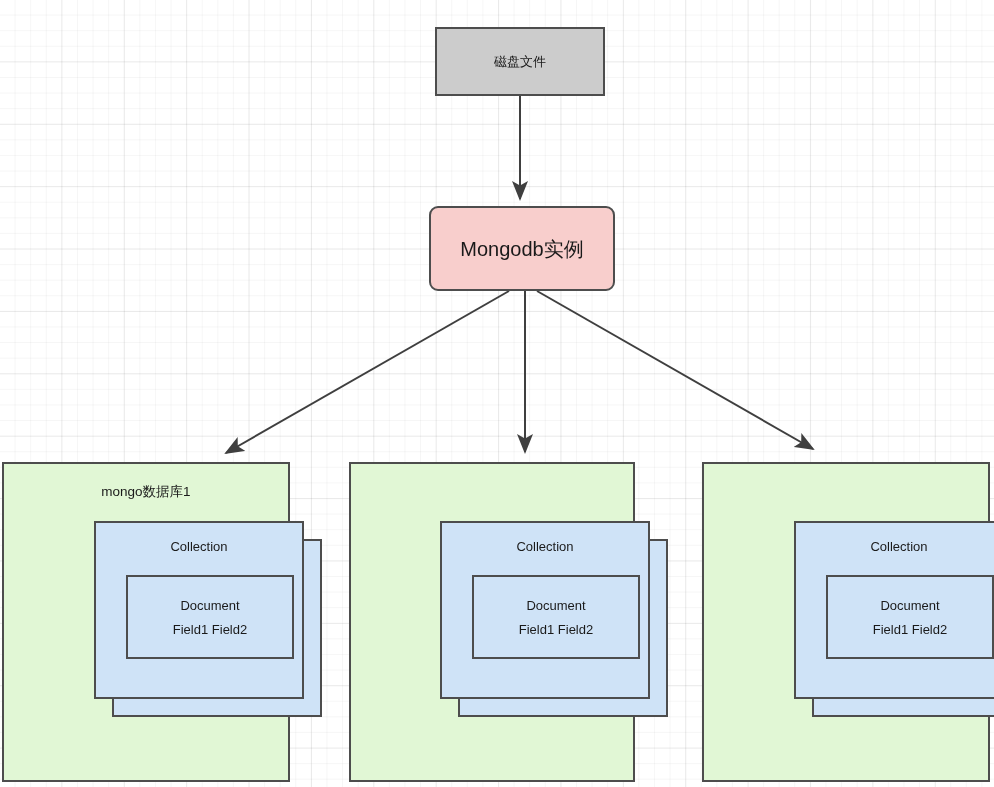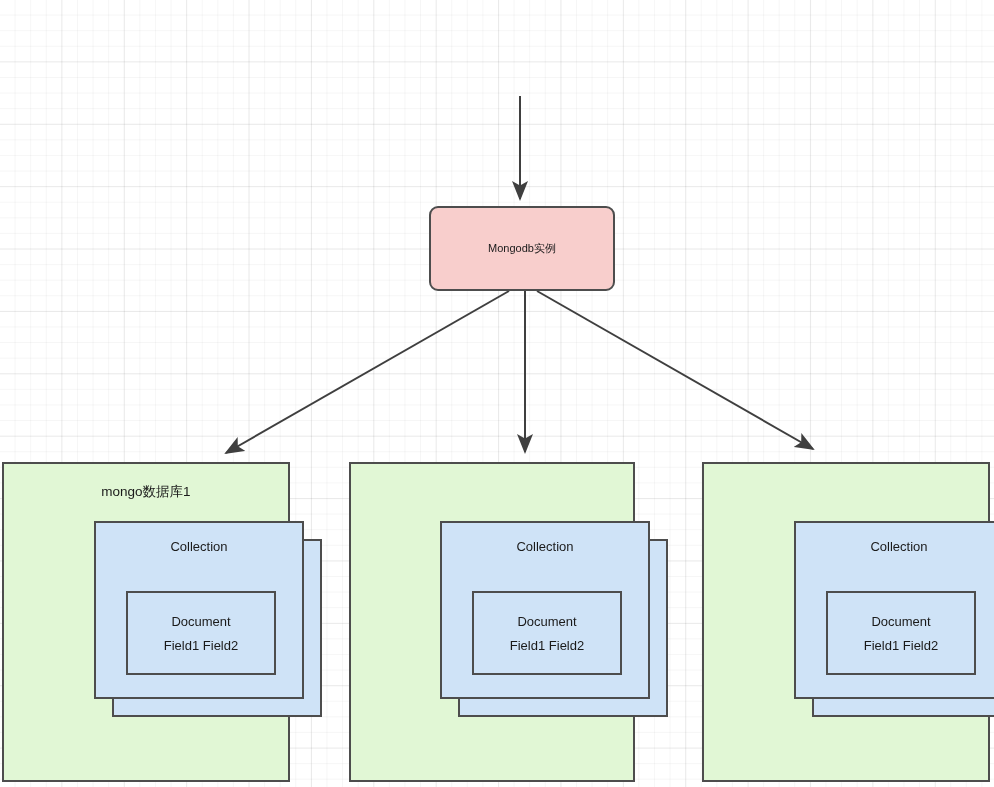--- a/index.html
+++ b/index.html
@@ -56,21 +56,21 @@
   }
 
   
   #mongodb-instance {
     left: 429px;
     top: 206px;
     width: 186px;
     height: 85px;
     background: #f8cecc;
     border-radius: 9px;
-    font-size: 11px;
+    font-size: 20px;
   }
 
   
   .db-box {
     position: absolute;
     box-sizing: border-box;
     border: 2px solid #4d4d4d;
     background: #e1f7d5;
     top: 462px;
     height: 320px;
@@ -125,30 +125,29 @@
     right: 0;
     text-align: center;
     font-size: 13px;
     color: #1a1a1a;
   }
   .document-box {
     position: absolute;
     box-sizing: border-box;
     left: 30px;
     top: 52px;
-    width: 150px;
+    width: 168px;
     height: 84px;
     background: #cfe3f7;
     border: 2px solid #4d4d4d;
     display: flex;
     flex-direction: column;
     align-items: center;
     justify-content: center;
     gap: 11px;
-    margin-top: 16px;
   }
   .document-title, .document-fields {
     font-size: 13px;
     color: #1a1a1a;
     line-height: 1;
   }
 
   #edges {
     position: absolute;
     left: 0;
@@ -177,20 +176,23 @@
 
     <path class="edge-path" d="M520,96 L520,199" marker-end="url(#arrowhead)"></path>
 
     <path class="edge-path" d="M509,291 L226,453" marker-end="url(#arrowhead)"></path>
 
     <path class="edge-path" d="M525,291 L525,452" marker-end="url(#arrowhead)"></path>
 
     <path class="edge-path" d="M537,291 L813,449" marker-end="url(#arrowhead)"></path>
   </svg>
 
+  <div class="node center-v" id="disk-file">
+    <span>磁盘文件</span>
+  </div>
 
   <div class="node center-v" id="mongodb-instance">
     <span>Mongodb实例</span>
   </div>
 
   <div class="db-box" id="db-1">
     <div class="db-title">mongo数据库1</div>
     <div class="collection-stack">
       <div class="collection-back"></div>
       <div class="collection-front">

